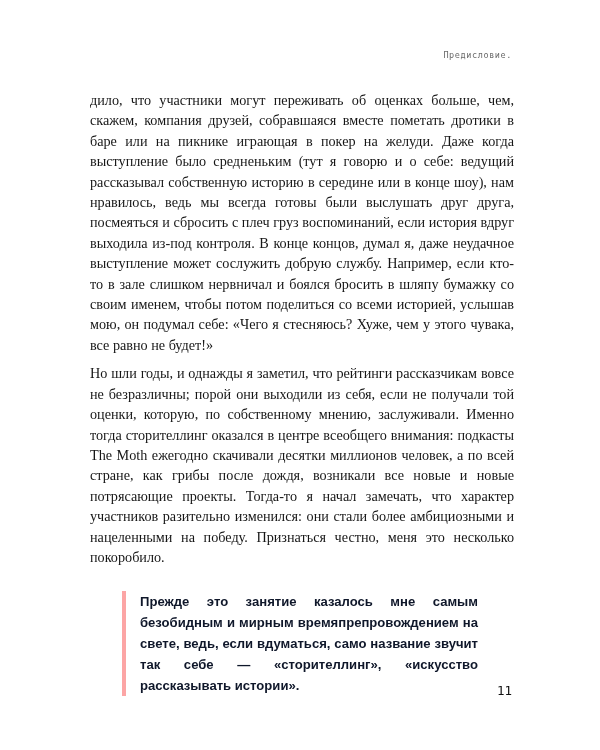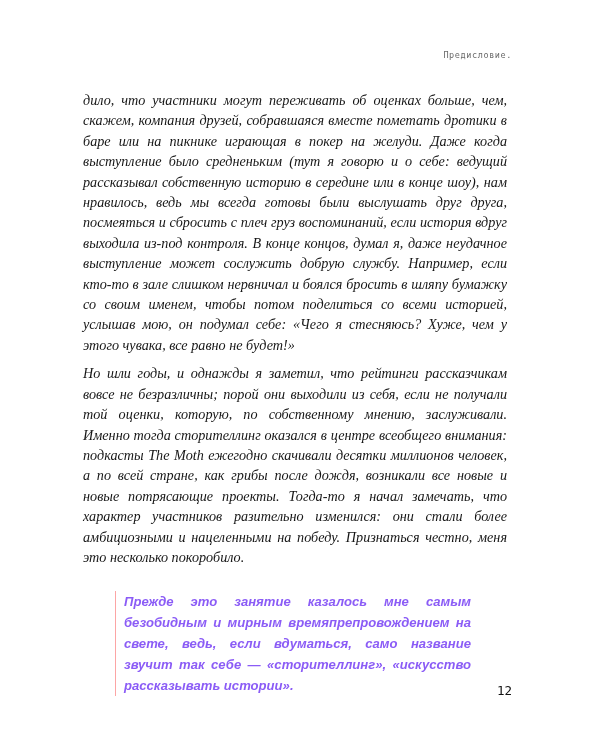--- a/index.html
+++ b/index.html
@@ -24,52 +24,51 @@
     position: absolute;
     top: 50px;
     right: 88px;
     font-family: "DejaVu Sans Mono", monospace;
     font-size: 8.5px;
     letter-spacing: 0.6px;
     color: #6b6b6b;
   }
   .body-col {
     position: absolute;
-    left: 83px;
+    left: 90px;
     top: 90px;
     width: 424px;
-    font-style: italic;
   }
   p.para {
     margin: 0;
     font-size: 14.2px;
     line-height: 20.4px;
     text-align: justify;
     text-justify: inter-word;
     hyphens: manual;
     color: #161616;
   }
   p.para + p.para {
     text-indent: 0;
     margin-top: 8px;
   }
   p.indent {
     text-indent: 20px;
   }
   .pullquote {
     margin-top: 24px;
     margin-left: 32px;
-    padding-left: 8px;
-    border-left: 1px solid #fca5a5;
+    padding-left: 14px;
+    border-left: 4px solid #fca5a5;
     font-family: "Liberation Sans", sans-serif;
     font-weight: bold;
     font-size: 13.1px;
     line-height: 21px;
     text-align: justify;
-    color: #8b5cf6;
+    color: #0f172a;
     width: 356px;
     box-sizing: border-box;
   }
   .folio {
     position: absolute;
     right: 88px;
     bottom: 52px;
     font-family: "DejaVu Sans Mono", monospace;
     font-size: 12.5px;
     color: #111;
@@ -82,15 +81,15 @@
 
   <div class="running-head">Предисловие.</div>
 
   <div class="body-col">
     <p class="para">дило, что участники могут переживать об оценках больше, чем, скажем, компания друзей, собравшаяся вместе пометать дротики в баре или на пикнике играющая в покер на желуди. Даже когда выступление было средненьким (тут я говорю и о себе: ведущий рассказывал собственную историю в середине или в конце шоу), нам нравилось, ведь мы всегда готовы были выслушать друг друга, посмеяться и сбросить с плеч груз воспоминаний, если история вдруг выходила из-под контроля. В конце концов, думал я, даже неудачное выступление может сослужить добрую службу. Например, если кто-то в зале слишком нервничал и боялся бросить в шляпу бумажку со своим именем, чтобы потом поделиться со всеми историей, услышав мою, он подумал себе: «Чего я стесняюсь? Хуже, чем у этого чувака, все равно не будет!»</p>
     <p class="para indent">Но шли годы, и однажды я заметил, что рейтинги рассказчикам вовсе не безразличны; порой они выходили из себя, если не получали той оценки, которую, по собственному мнению, заслуживали. Именно тогда сторителлинг оказался в центре всеобщего внимания: подкасты The Moth ежегодно скачивали десятки миллионов человек, а по всей стране, как грибы после дождя, возникали все новые и новые потрясающие проекты. Тогда-то я начал замечать, что характер участников разительно изменился: они стали более амбициозными и нацеленными на победу. Признаться честно, меня это несколько покоробило.</p>
 
     <div class="pullquote">Прежде это занятие казалось мне самым безобидным и мирным времяпрепровождением на свете, ведь, если вдуматься, само название звучит так себе — «сторителлинг», «искусство рассказывать истории».</div>
   </div>
 
-  <div class="folio">12</div>
+  <div class="folio">11</div>
 
 </div>
 
 </body></html>

